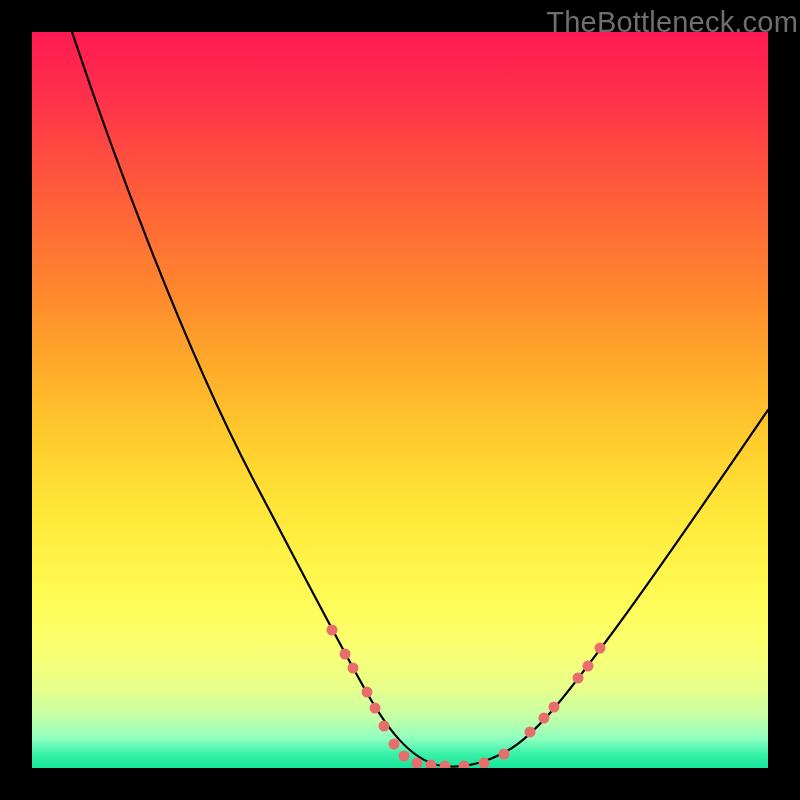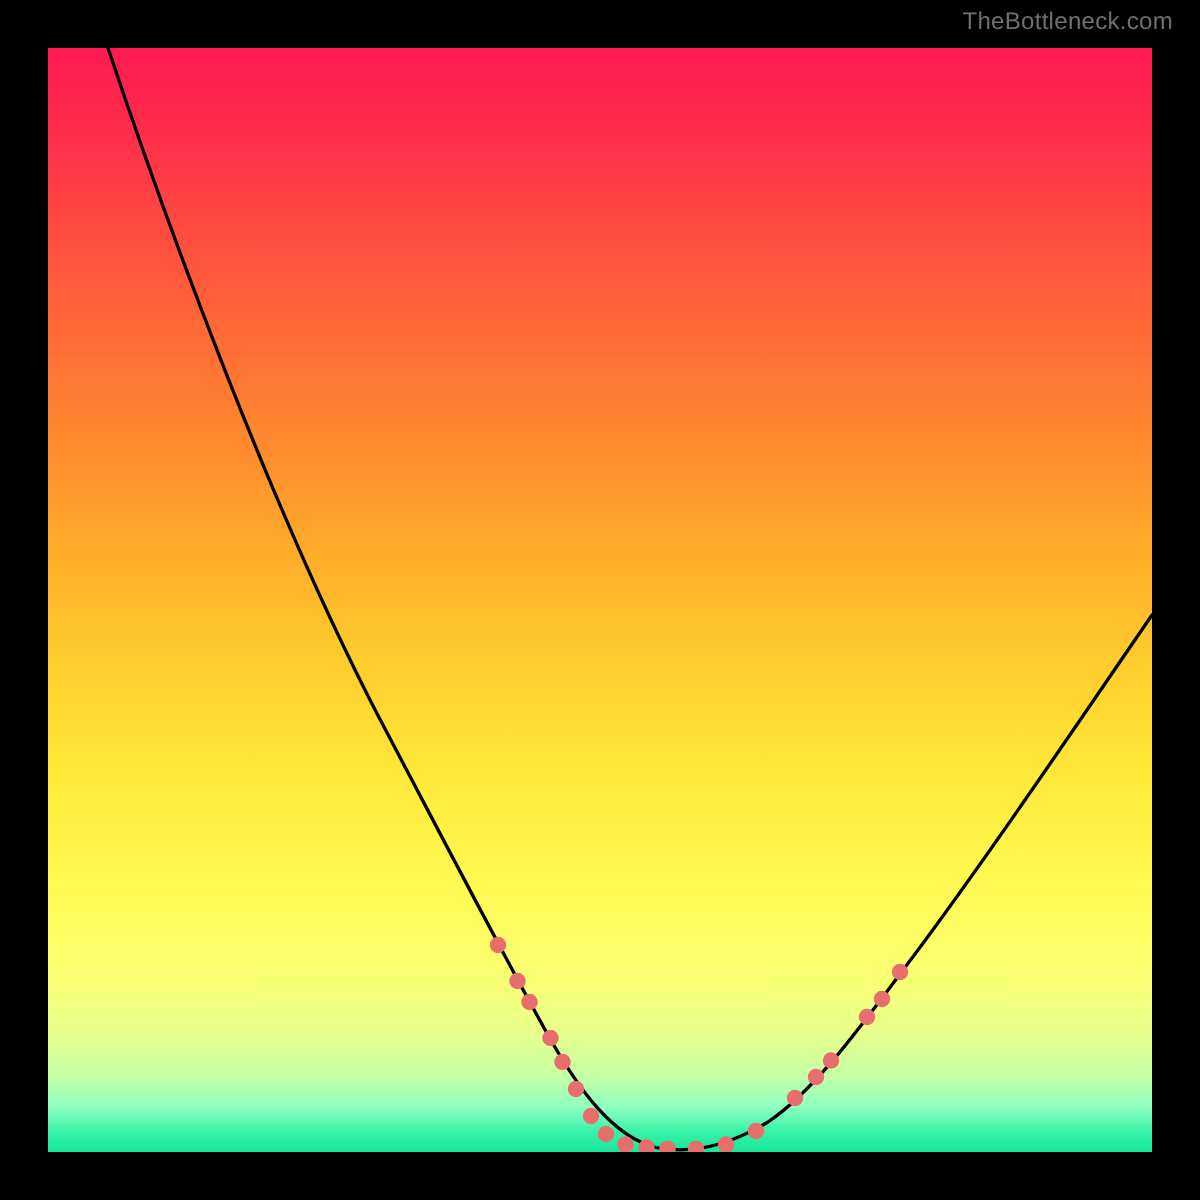--- a/index.html
+++ b/index.html
@@ -14,23 +14,23 @@
   .frame {
     position: absolute;
     top: 0; left: 0;
     width: 800px;
     height: 800px;
     background: #000;
   }
   .watermark {
     position: absolute;
     top: 6px;
-    right: 18px;
+    right: 2px;
     color: #6f6f6f;
-    font-size: 16px;
+    font-size: 29px;
     font-weight: 400;
     letter-spacing: 0.2px;
     z-index: 10;
   }
   .plot {
     position: absolute;
     left: 32px;
     top: 32px;
     width: 736px;
     height: 736px;

